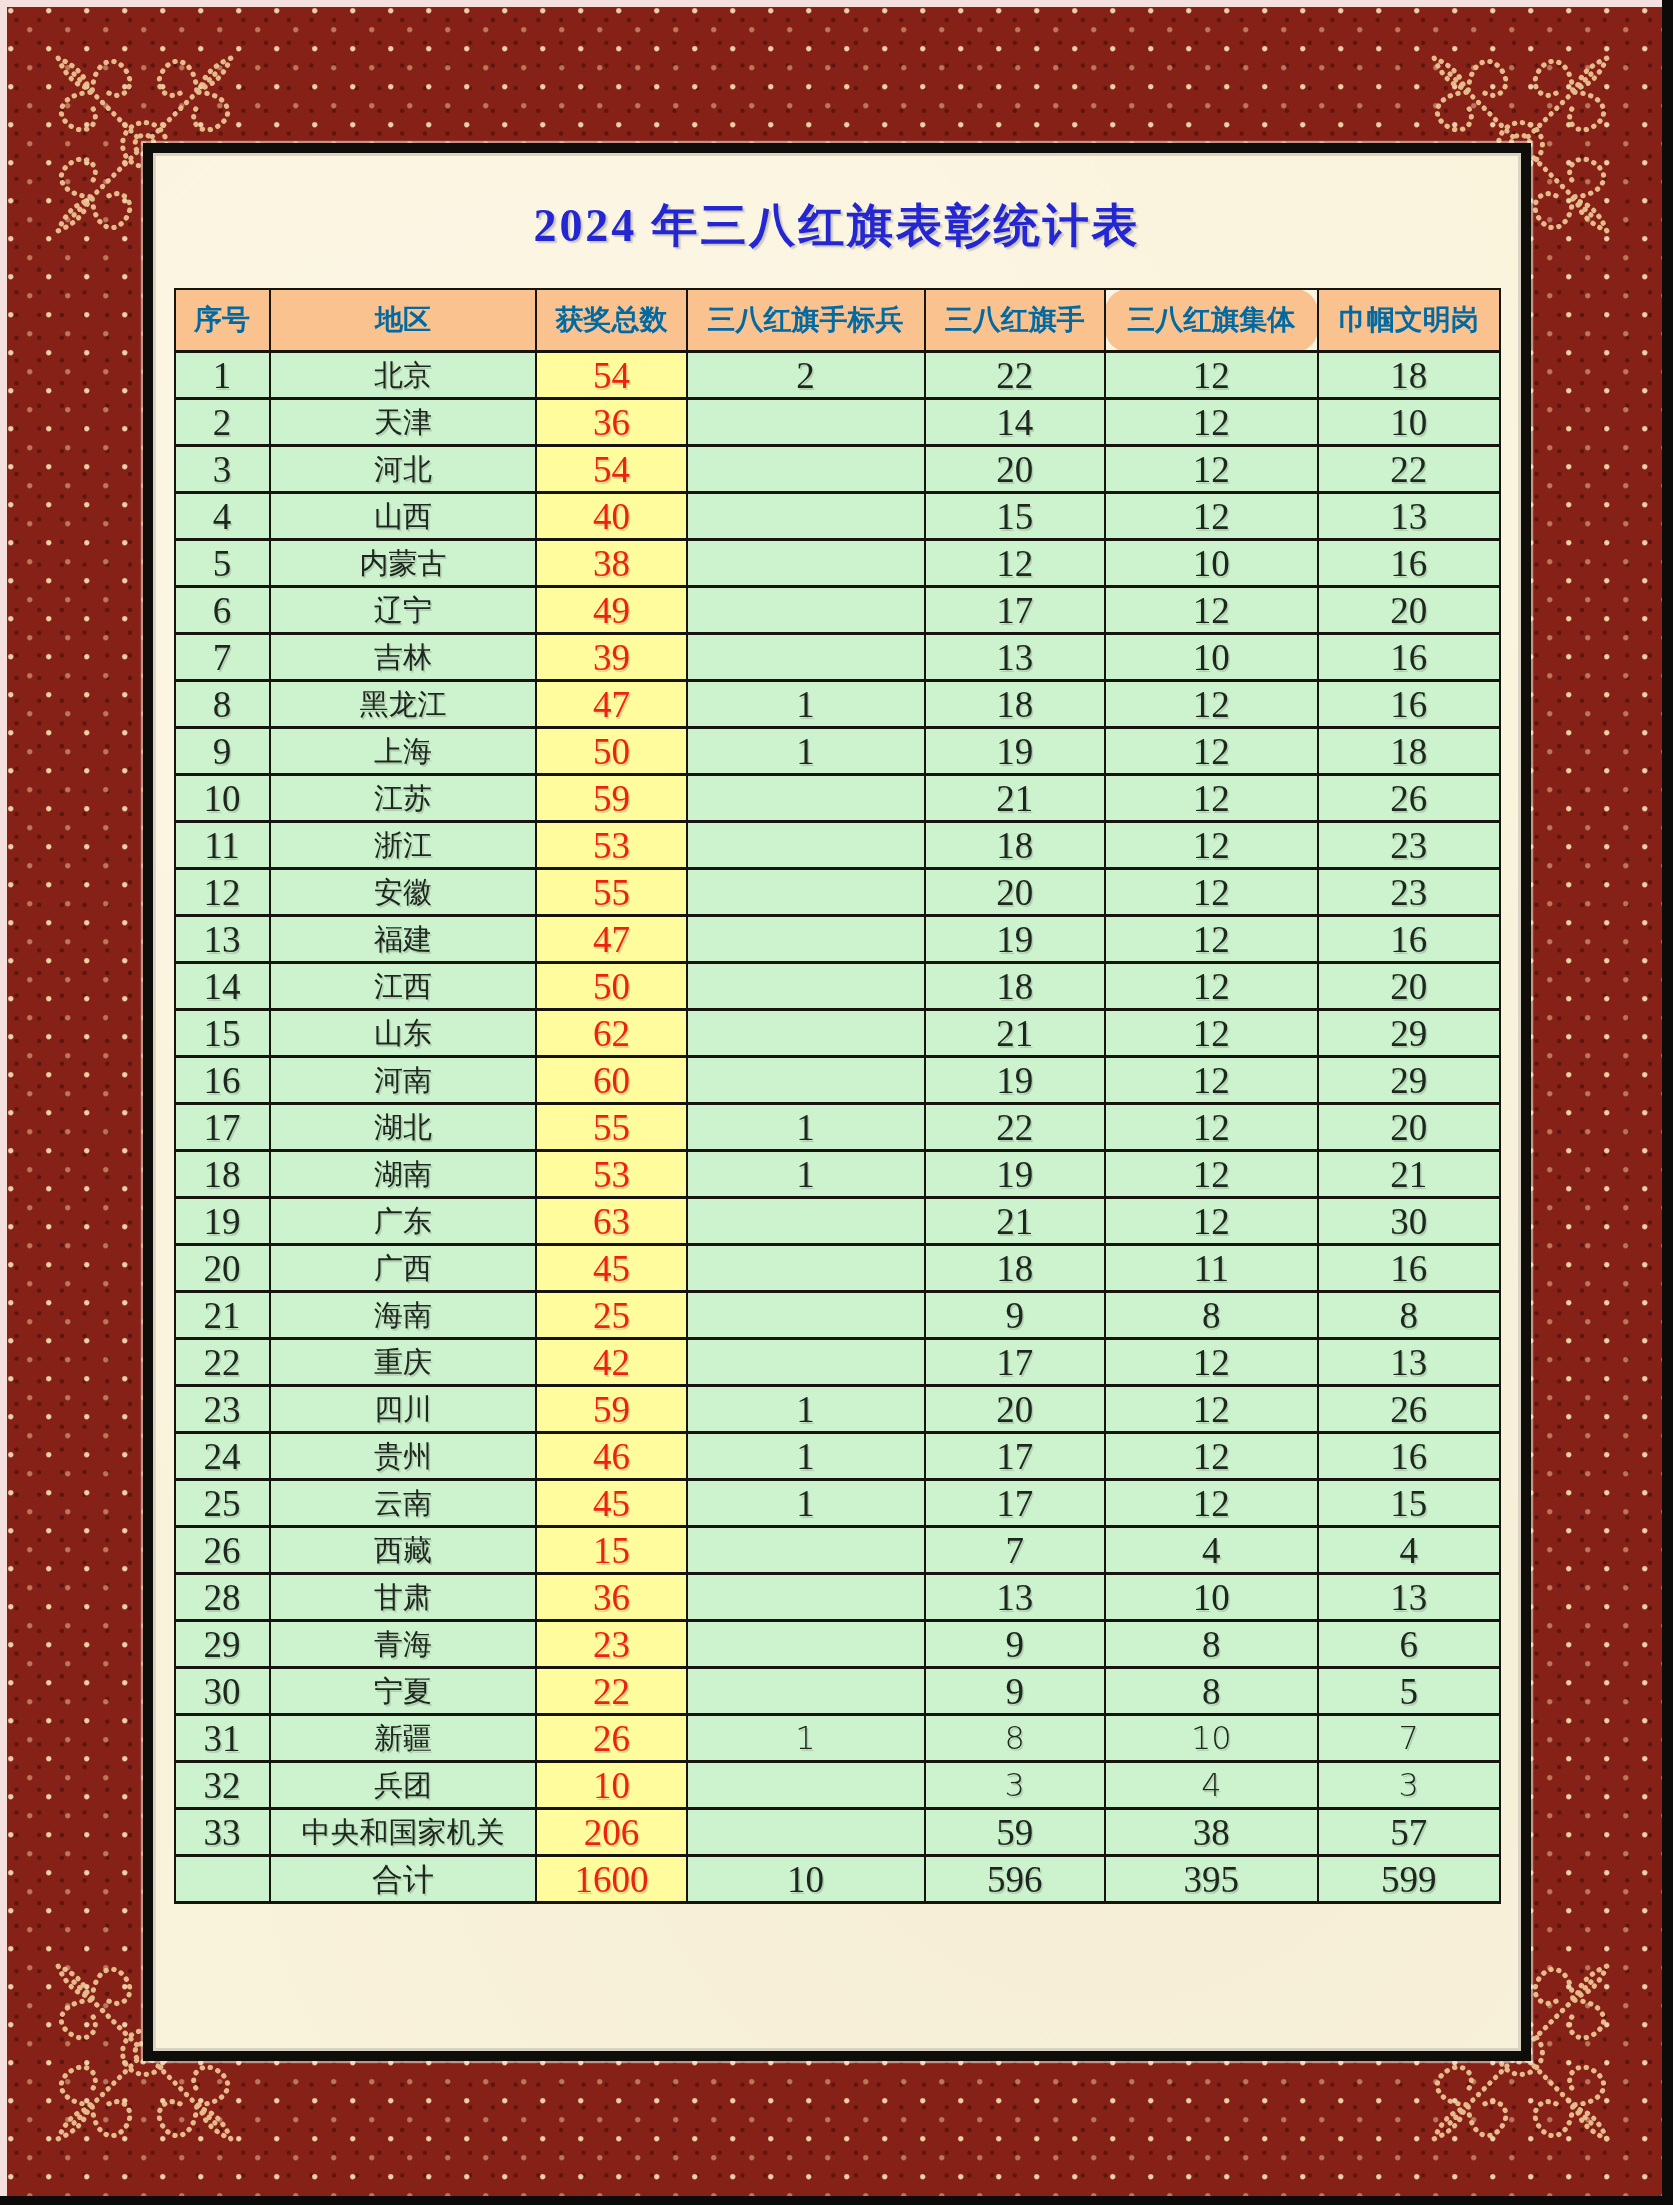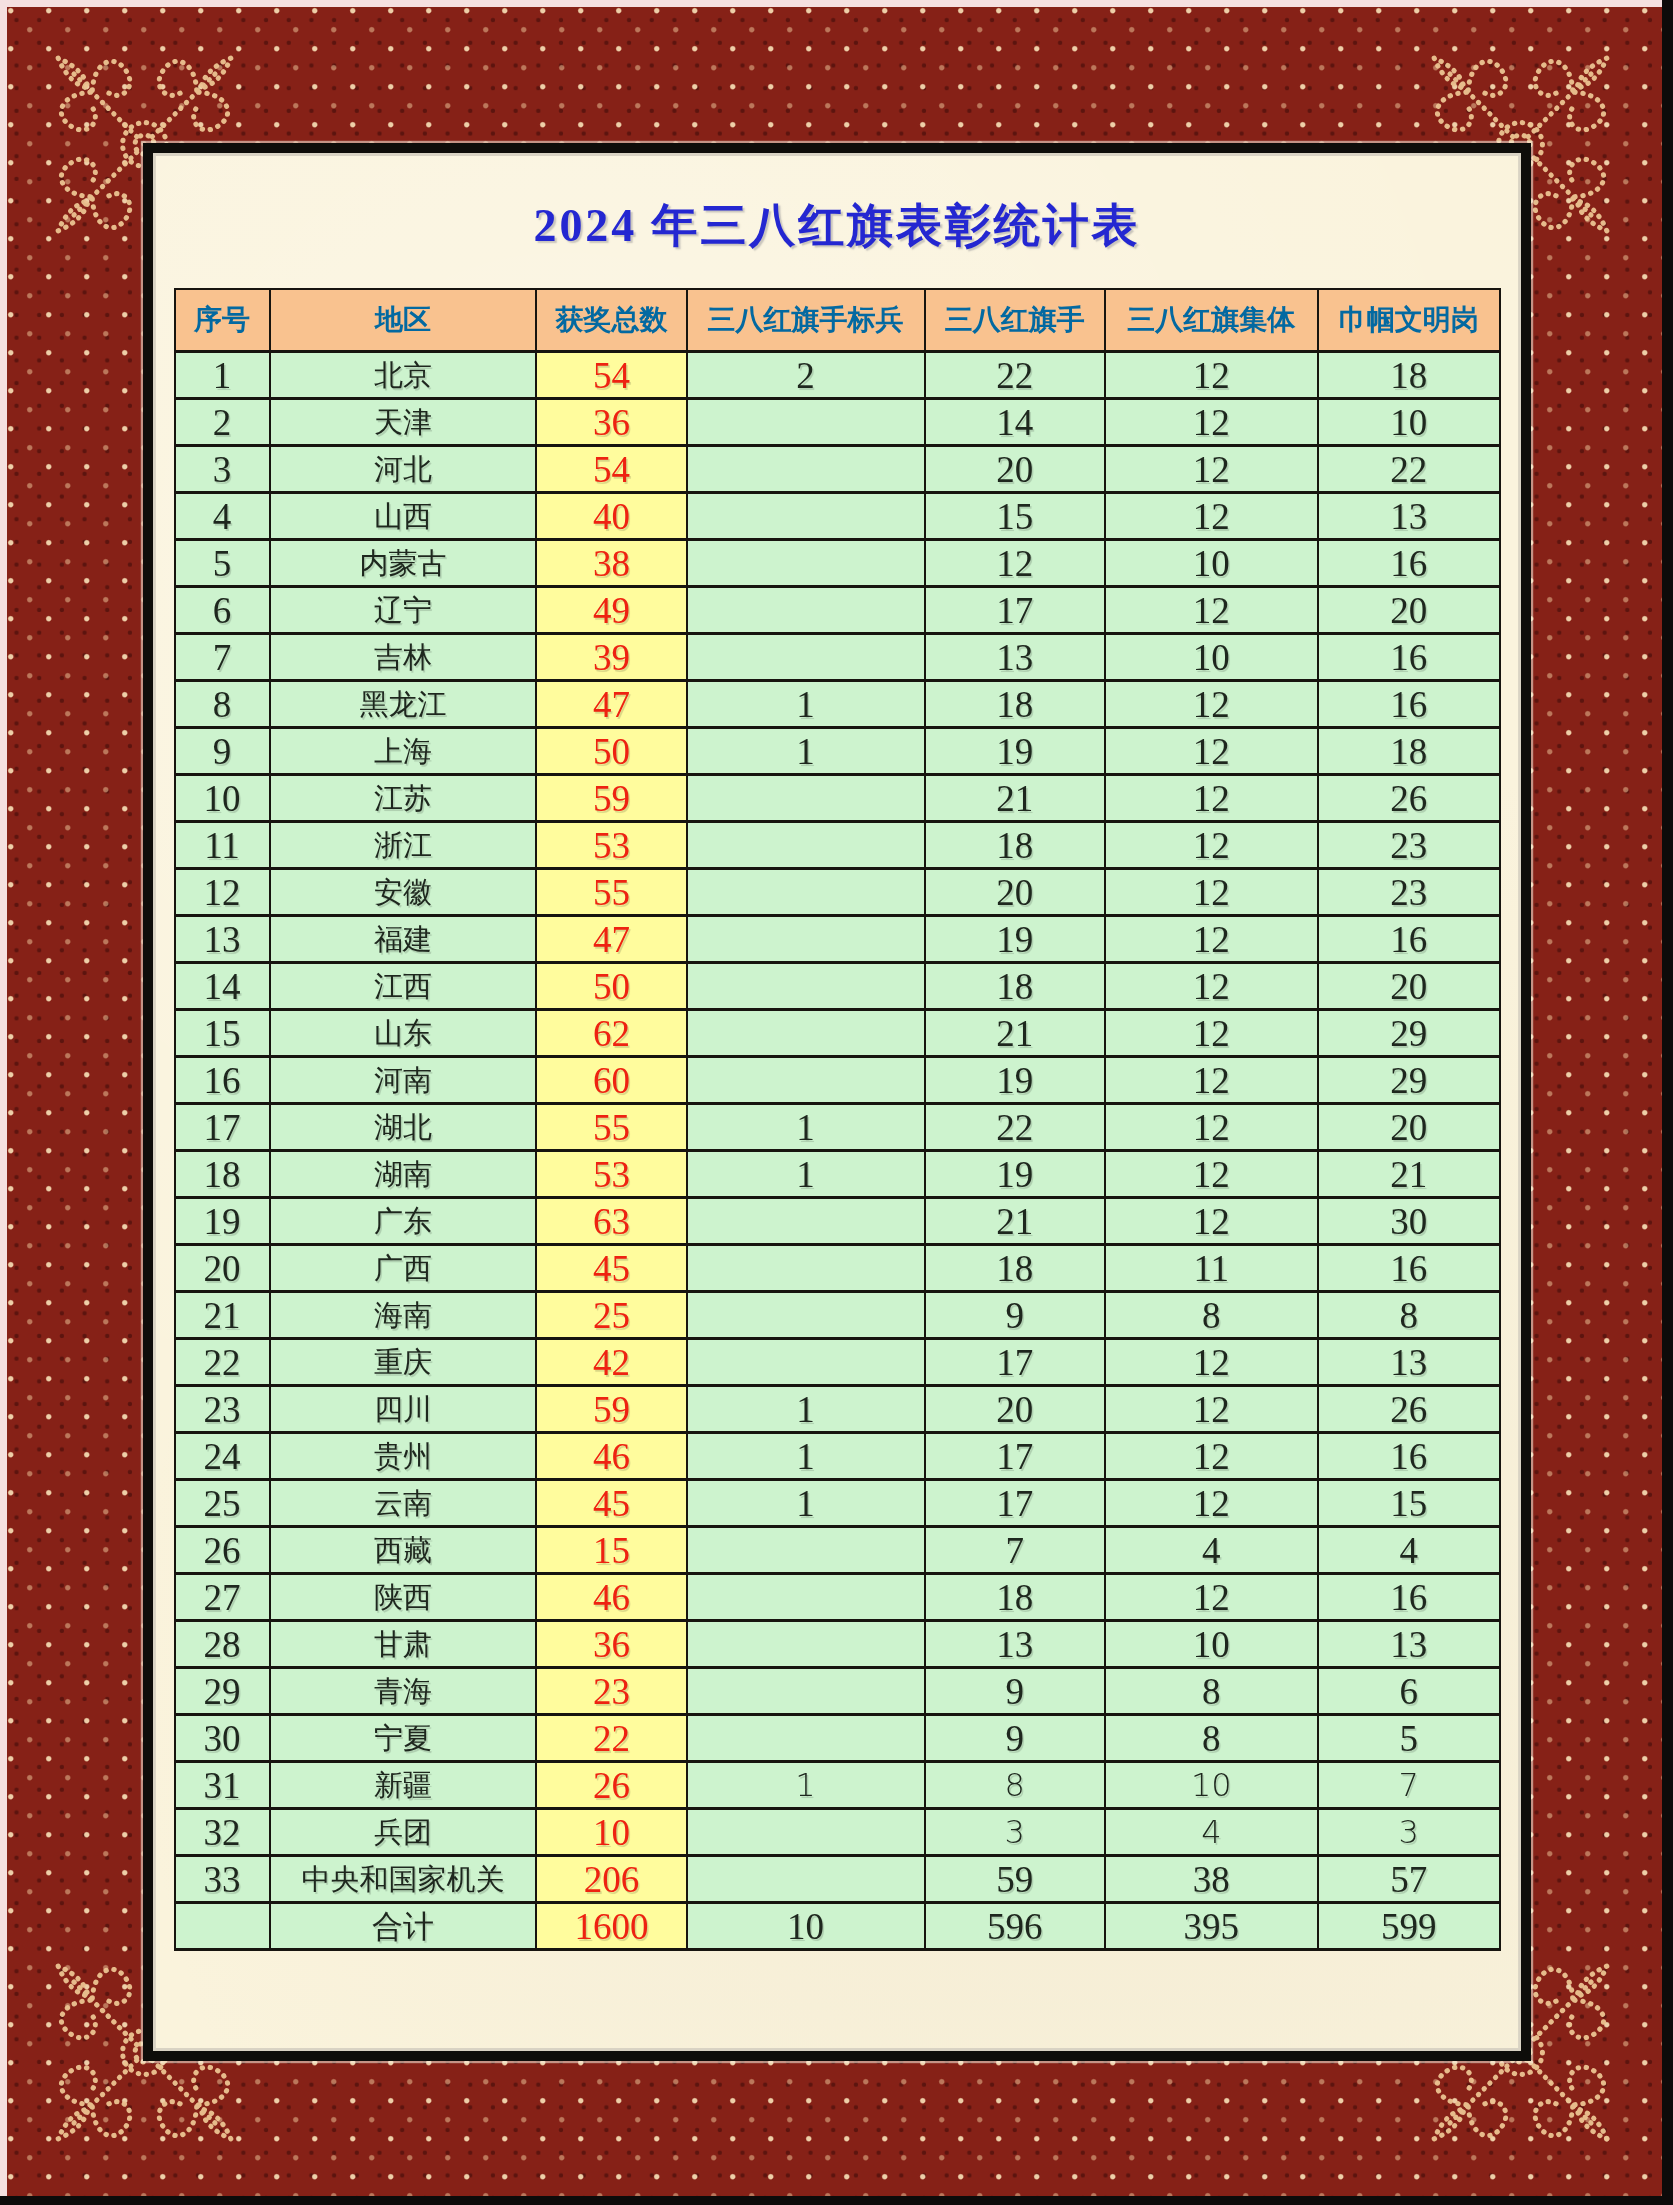--- a/index.html
+++ b/index.html
@@ -92,21 +92,21 @@
     color:#1e271e;
     border-top-width:3.7px;
     border-bottom-width:3.7px;
     text-shadow:1.5px 1.5px 0.7px rgba(0,0,0,.15);
   }
   .stats th:nth-child(1),.stats col.c0{width:7.1%;}
   .stats th:nth-child(2){width:20.2%;}
   .stats th:nth-child(3){width:11.3%;}
   .stats th:nth-child(4){width:18.0%;}
   .stats th:nth-child(5){width:13.6%;}
-  .stats th:nth-child(6){width:16.1%;}
+  .stats th:nth-child(6){width:16.1%;border-radius:23px;}
   .stats th:nth-child(7){width:13.7%;}
 
   .stats td.col1{font-size:29px;}           
   .stats td.col2{
     background:var(--highlight_yellow,#fffc9d);
     color:var(--award_red,#ee2211);
   }
   tr.alt-font td.col3,tr.alt-font td.col4,
   tr.alt-font td.col5,tr.alt-font td.col6{
     font-family:"DejaVu Sans","Liberation Sans",sans-serif;
@@ -401,29 +401,20 @@
         <tr>
           <td class="col0">26</td>
           <td class="col1">西藏</td>
           <td class="col2">15</td>
           <td class="col3"></td>
           <td class="col4">7</td>
           <td class="col5">4</td>
           <td class="col6">4</td>
         </tr>
         <tr>
-          <td class="col0">27</td>
-          <td class="col1">陕西</td>
-          <td class="col2">46</td>
-          <td class="col3"></td>
-          <td class="col4">18</td>
-          <td class="col5">12</td>
-          <td class="col6">16</td>
-        </tr>
-        <tr>
           <td class="col0">28</td>
           <td class="col1">甘肃</td>
           <td class="col2">36</td>
           <td class="col3"></td>
           <td class="col4">13</td>
           <td class="col5">10</td>
           <td class="col6">13</td>
         </tr>
         <tr>
           <td class="col0">29</td>

